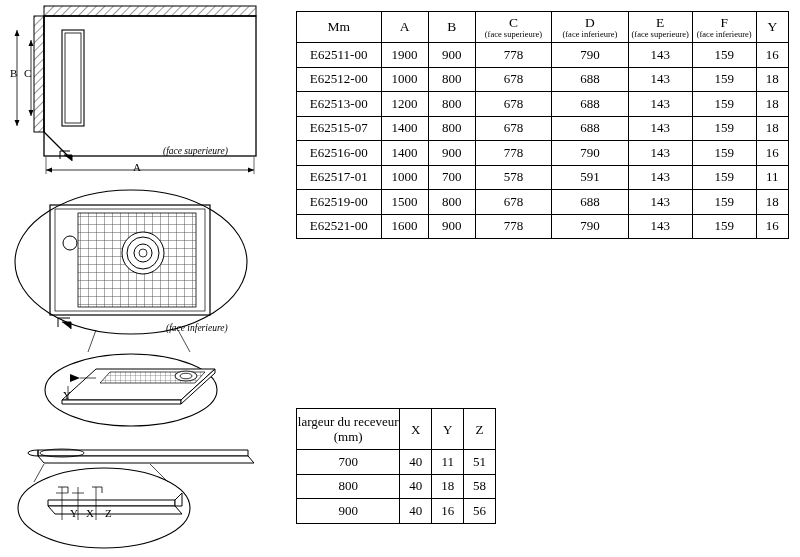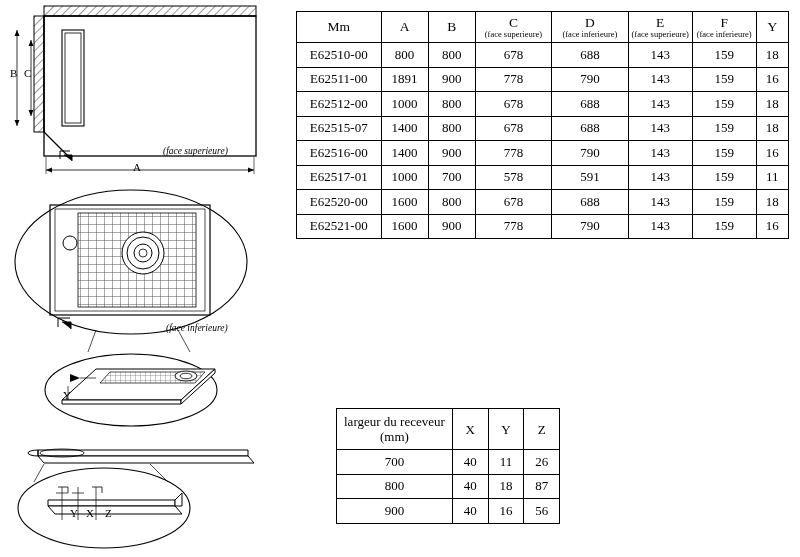--- a/index.html
+++ b/index.html
@@ -64,22 +64,21 @@
   .col-d     { width: 77px; }
   .col-e     { width: 64px; }
   .col-f     { width: 64px; }
   .col-y     { width: 32px; }
 
   
   #second-table {
     position: absolute;
     left: 296px;
     top: 408px;
-    width: 224px;
-    margin-left: 40px;
+    width: 200px;
   }
   #second-table td, #second-table th {
     height: 23.5px;
     font-size: 13px;
   }
   #second-table thead th {
     height: 40px;
     font-size: 13px;
     line-height: 15px;
   }
@@ -275,50 +274,50 @@
         <span class="hdr-main">F</span>
         <span class="sub">(face inferieure)</span>
       </th>
       <th class="col-y">
         <span class="hdr-main">Y</span>
       </th>
     </tr>
   </thead>
   <tbody id="main-table-body">
       <tr>
-        <td class="col-mm">E62510-00</td>
-        <td class="col-a">800</td>
-        <td class="col-b">800</td>
-        <td class="col-c">678</td>
-        <td class="col-d">688</td>
-        <td class="col-e">143</td>
-        <td class="col-f">159</td>
-        <td class="col-y">18</td>
-      </tr>
-      <tr>
         <td class="col-mm">E62511-00</td>
-        <td class="col-a">1891</td>
+        <td class="col-a">1900</td>
         <td class="col-b">900</td>
         <td class="col-c">778</td>
         <td class="col-d">790</td>
         <td class="col-e">143</td>
         <td class="col-f">159</td>
         <td class="col-y">16</td>
       </tr>
       <tr>
         <td class="col-mm">E62512-00</td>
         <td class="col-a">1000</td>
         <td class="col-b">800</td>
         <td class="col-c">678</td>
         <td class="col-d">688</td>
         <td class="col-e">143</td>
         <td class="col-f">159</td>
         <td class="col-y">18</td>
       </tr>
       <tr>
+        <td class="col-mm">E62513-00</td>
+        <td class="col-a">1200</td>
+        <td class="col-b">800</td>
+        <td class="col-c">678</td>
+        <td class="col-d">688</td>
+        <td class="col-e">143</td>
+        <td class="col-f">159</td>
+        <td class="col-y">18</td>
+      </tr>
+      <tr>
         <td class="col-mm">E62515-07</td>
         <td class="col-a">1400</td>
         <td class="col-b">800</td>
         <td class="col-c">678</td>
         <td class="col-d">688</td>
         <td class="col-e">143</td>
         <td class="col-f">159</td>
         <td class="col-y">18</td>
       </tr>
       <tr>
@@ -335,22 +334,22 @@
         <td class="col-mm">E62517-01</td>
         <td class="col-a">1000</td>
         <td class="col-b">700</td>
         <td class="col-c">578</td>
         <td class="col-d">591</td>
         <td class="col-e">143</td>
         <td class="col-f">159</td>
         <td class="col-y">11</td>
       </tr>
       <tr>
-        <td class="col-mm">E62520-00</td>
-        <td class="col-a">1600</td>
+        <td class="col-mm">E62519-00</td>
+        <td class="col-a">1500</td>
         <td class="col-b">800</td>
         <td class="col-c">678</td>
         <td class="col-d">688</td>
         <td class="col-e">143</td>
         <td class="col-f">159</td>
         <td class="col-y">18</td>
       </tr>
       <tr>
         <td class="col-mm">E62521-00</td>
         <td class="col-a">1600</td>
@@ -371,27 +370,27 @@
       <th class="col2-x">X</th>
       <th class="col2-y">Y</th>
       <th class="col2-z">Z</th>
     </tr>
   </thead>
   <tbody id="second-table-body">
       <tr>
         <td class="col2-w">700</td>
         <td class="col2-x">40</td>
         <td class="col2-y">11</td>
-        <td class="col2-z">26</td>
+        <td class="col2-z">51</td>
       </tr>
       <tr>
         <td class="col2-w">800</td>
         <td class="col2-x">40</td>
         <td class="col2-y">18</td>
-        <td class="col2-z">87</td>
+        <td class="col2-z">58</td>
       </tr>
       <tr>
         <td class="col2-w">900</td>
         <td class="col2-x">40</td>
         <td class="col2-y">16</td>
         <td class="col2-z">56</td>
       </tr>
     </tbody>
 </table>
 

